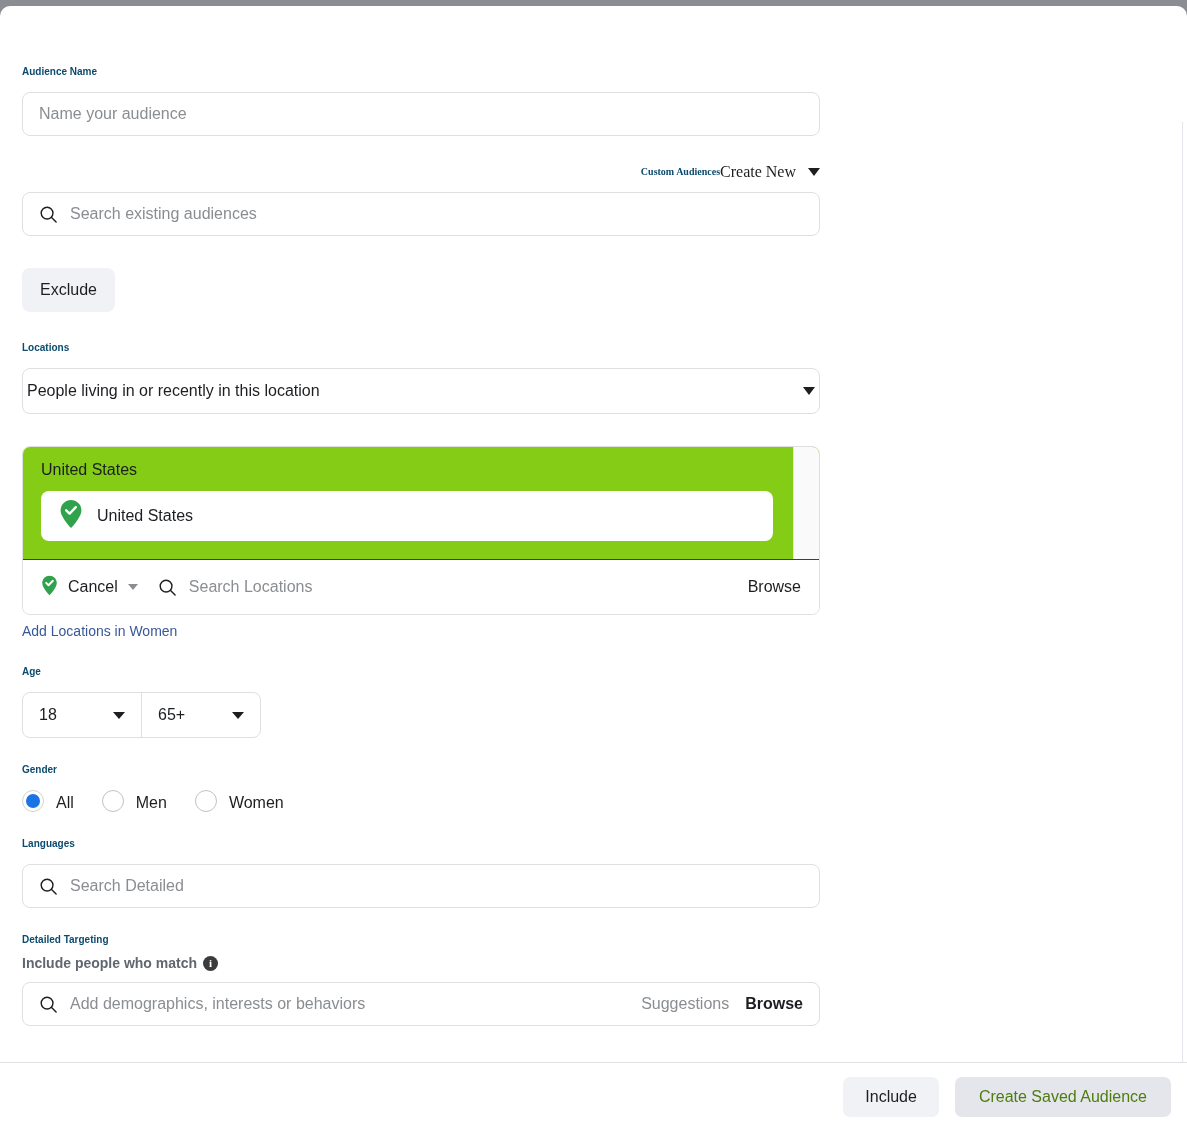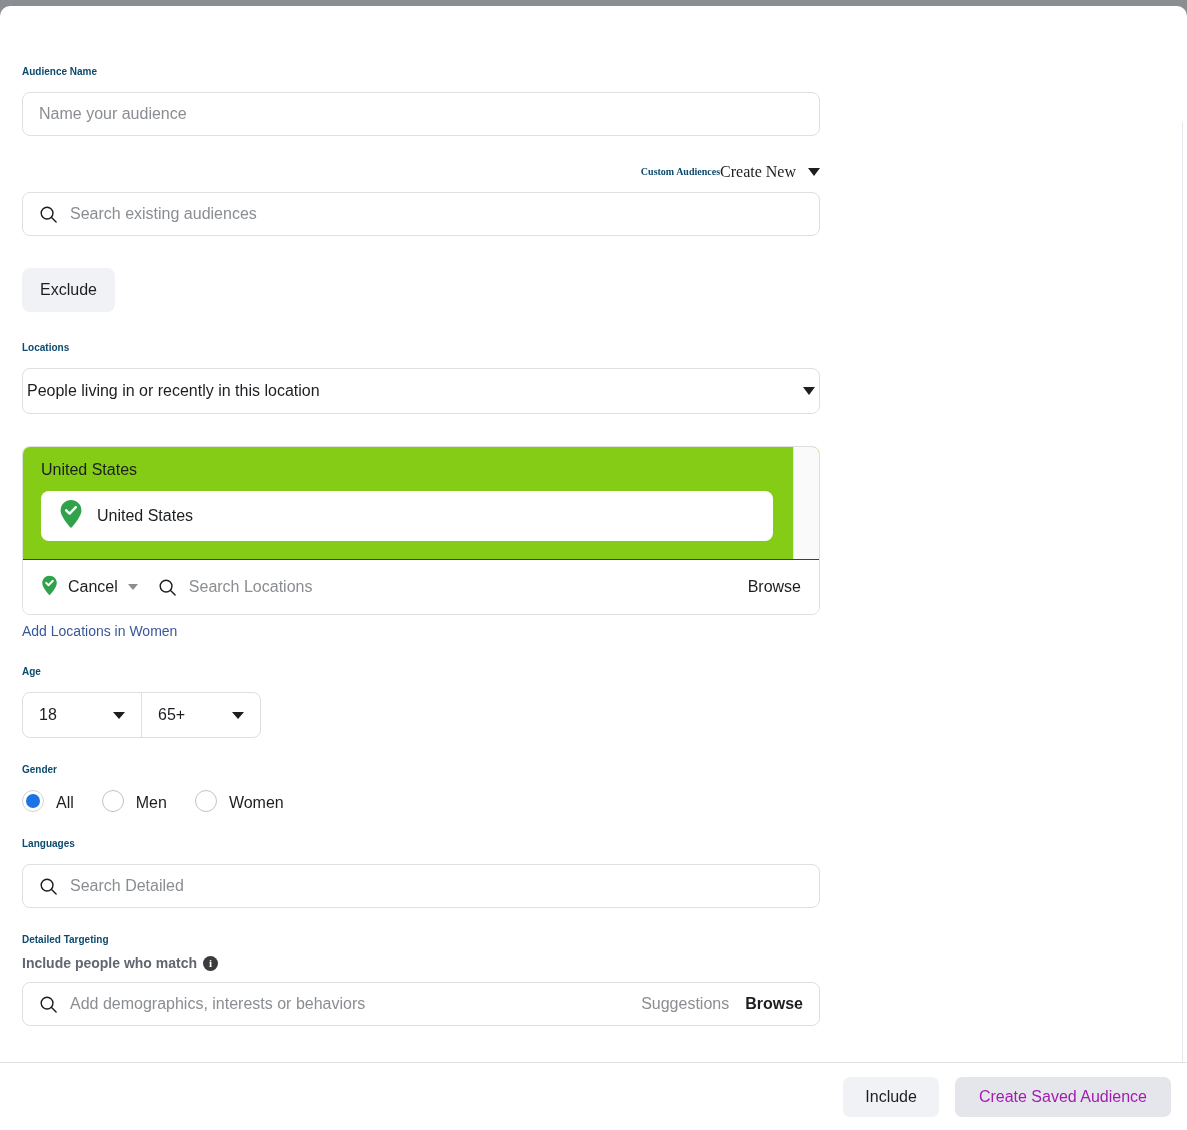--- a/index.html
+++ b/index.html
@@ -345,21 +345,21 @@
   .btn {
     height: 40px;
     border-radius: 7px;
     border: none;
     font-size: 16px;
     font-family: inherit;
     cursor: pointer;
     padding: 0 22px;
   }
   .btn-cancel { background: #f0f2f5; color: #1c1e21; }
-  .btn-primary { background: #e4e6eb; color: #a21caf; cursor: default; padding: 0 24px; }
+  .btn-primary { background: #e4e6eb; color: #4d7c0f; cursor: default; padding: 0 24px; }
 
   .mt4 { margin-top: 4px; }
   .mt8 { margin-top: 8px; }
   .mt10 { margin-top: 10px; }
   .mt14 { margin-top: 32px; }
   .mt22 { margin-top: 22px; }
   .mt26 { margin-top: 26px; }
 </style>
 </head>
 <body>

